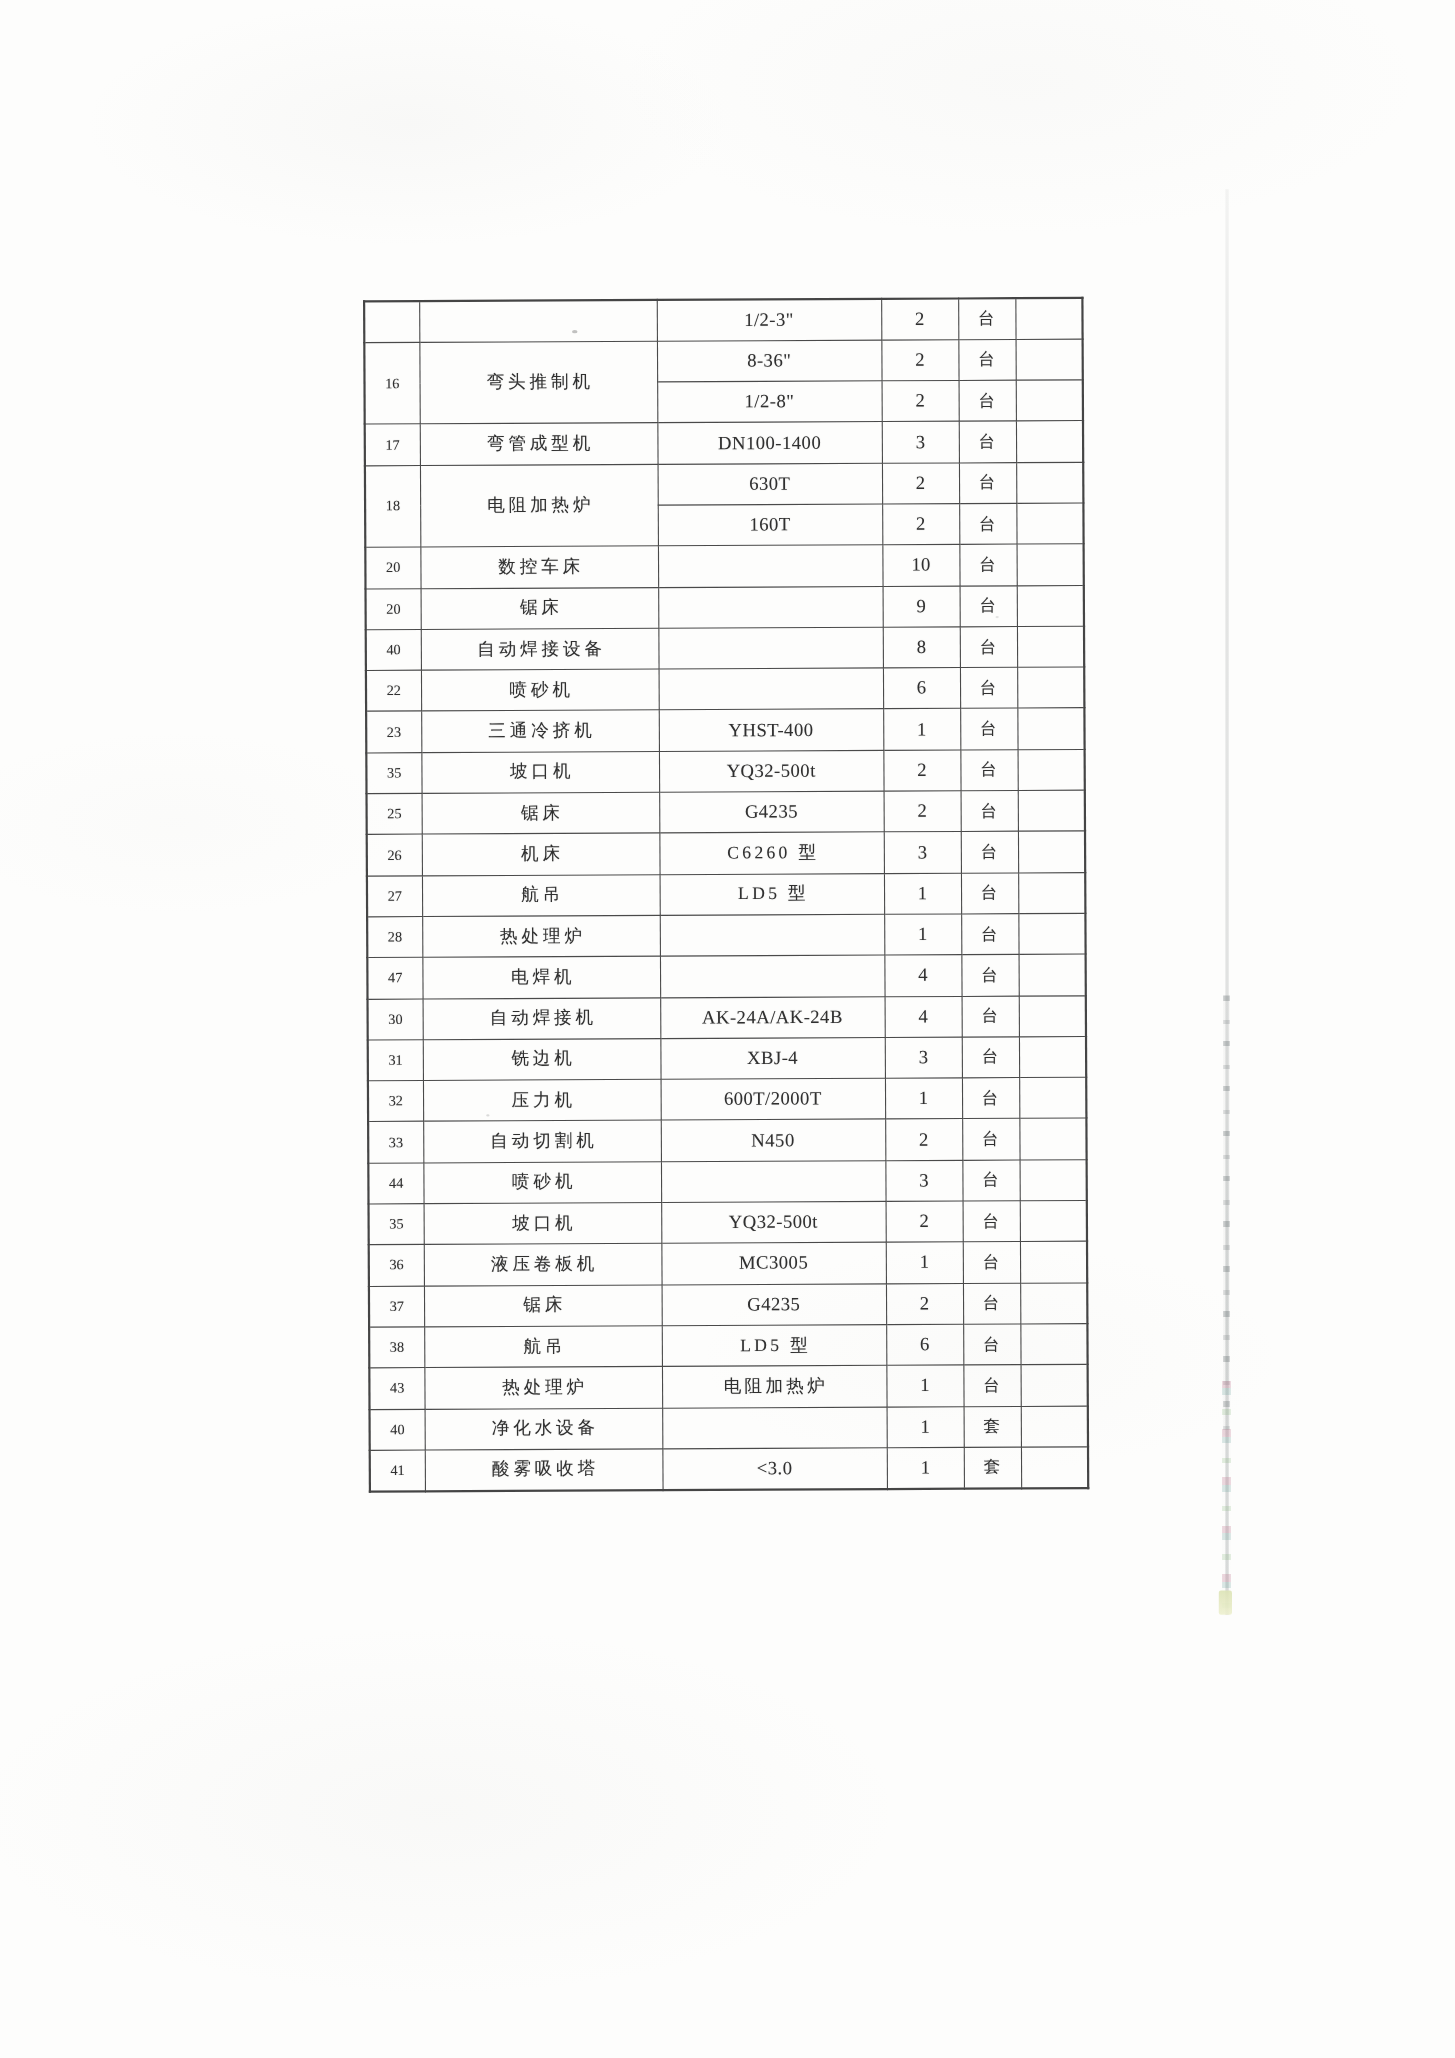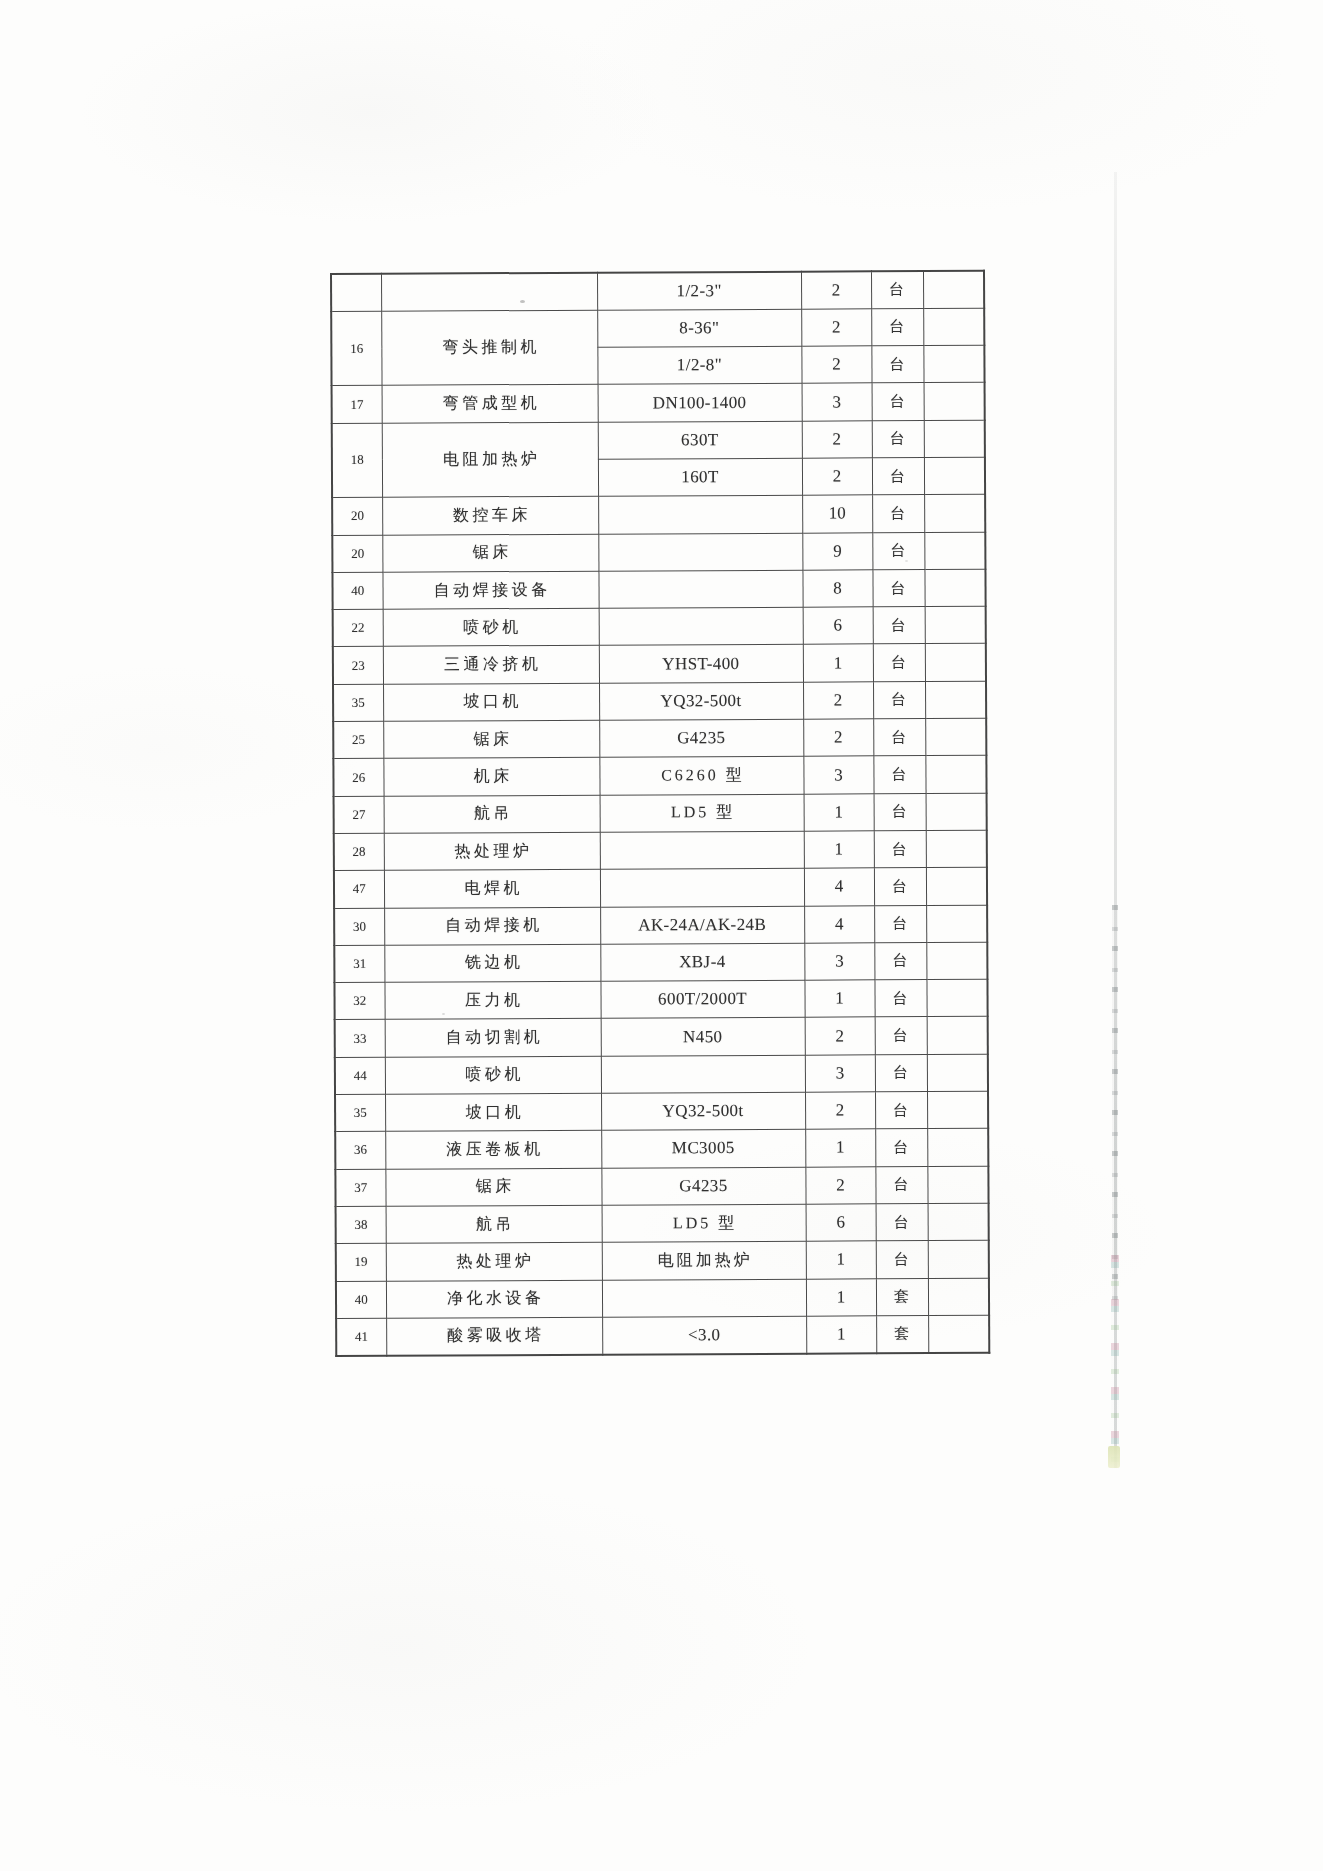--- a/index.html
+++ b/index.html
@@ -330,21 +330,21 @@
         </tr>
         <tr class="grid-row">
           <td class="c-no" rowspan="1">38</td>
           <td class="c-name" rowspan="1">航吊</td>
           <td class="c-spec cjk">LD5 型</td>
           <td class="c-qty">6</td>
           <td class="c-unit">台</td>
           <td class="c-x"></td>
         </tr>
         <tr class="grid-row">
-          <td class="c-no" rowspan="1">19</td>
+          <td class="c-no" rowspan="1">43</td>
           <td class="c-name" rowspan="1">热处理炉</td>
           <td class="c-spec cjk">电阻加热炉</td>
           <td class="c-qty">1</td>
           <td class="c-unit">台</td>
           <td class="c-x"></td>
         </tr>
         <tr class="grid-row">
           <td class="c-no" rowspan="1">40</td>
           <td class="c-name" rowspan="1">净化水设备</td>
           <td class="c-spec"></td>

